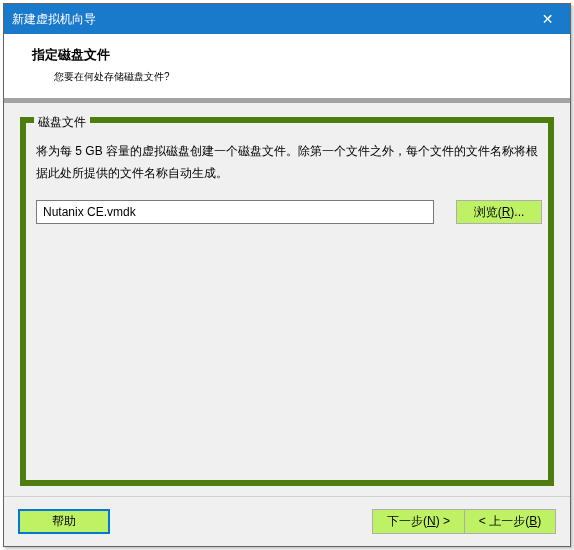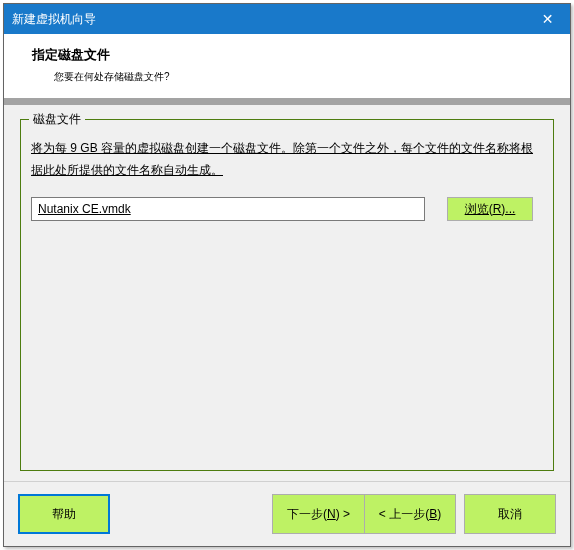--- a/index.html
+++ b/index.html
@@ -36,43 +36,42 @@
     width: 45px;
     height: 100%;
     display: flex;
     align-items: center;
     justify-content: center;
     font-size: 14px;
     font-family: Arial, sans-serif;
   }
   .header {
     background: #fff;
-    border-bottom: 7px solid #a3a3a3;
+    border-bottom: 5px solid #a3a3a3;
     padding: 12px 8px 14px 28px;
   }
   .header-title {
     font-weight: bold;
     font-size: 13px;
     margin-bottom: 6px;
   }
   .header-sub {
     padding-left: 22px;
     font-size: 10px;
   }
   .content {
     flex: 1;
     padding: 14px 16px 10px 16px;
     background: #f0f0f0;
   }
   .groupbox {
-    border: 1px solid #4d7c0f;
+    border: 6px solid #4d7c0f;
     position: relative;
-    padding: 18px 20px 14px 10px;
+    padding: 18px 6px 14px 10px;
     height: 100%;
-    text-decoration: underline;
   }
   .group-label {
     position: absolute;
     top: -9px;
     left: 8px;
     background: #f0f0f0;
     padding: 0 4px;
     font-size: 12px;
   }
   .desc {
@@ -107,21 +106,21 @@
   }
   .footer {
     border-top: 1px solid #d0d0d0;
     padding: 12px 14px;
     display: flex;
     align-items: center;
     background: #f0f0f0;
   }
   .footer .spacer { flex: 1; }
   .footer .btn {
-    height: 40px;
+    height: 25px;
     min-width: 92px;
     margin-left: 8px;
   }
   .footer .btn.help {
     margin-left: 0;
     border: 1px solid #0078d7;
     box-shadow: inset 0 0 0 1px #0078d7;
   }
   .nav-group { display: flex; }
   .nav-group .btn { margin-left: 0; }
@@ -139,31 +138,30 @@
   </div>
 
   <div class="header">
     <div class="header-title">指定磁盘文件</div>
     <div class="header-sub">您要在何处存储磁盘文件?</div>
   </div>
 
   <div class="content">
     <div class="groupbox">
       <div class="group-label">磁盘文件</div>
-      <div class="desc">将为每 9 GB 容量的虚拟磁盘创建一个磁盘文件。除第一个文件之外，每个文件的文件名称将根据此处所提供的文件名称自动生成。</div>
+      <div class="desc">将为每 5 GB 容量的虚拟磁盘创建一个磁盘文件。除第一个文件之外，每个文件的文件名称将根据此处所提供的文件名称自动生成。</div>
       <div class="row">
         <input type="text" class="file-input" value="Nutanix CE.vmdk" style="">
         <button class="btn"><span>浏览(</span><u>R</u><span>)...</span></button>
       </div>
     </div>
   </div>
 
   <div class="footer">
     <button class="btn help">帮助</button>
     <div class="spacer"></div>
     <div class="nav-group">
       <button class="btn"><span>下一步(</span><u>N</u><span>) &gt;</span></button>
       <button class="btn"><span>&lt; 上一步(</span><u>B</u><span>)</span></button>
     </div>
-    <button class="btn">取消</button>
   </div>
 
 </div>
 
 </body></html>

